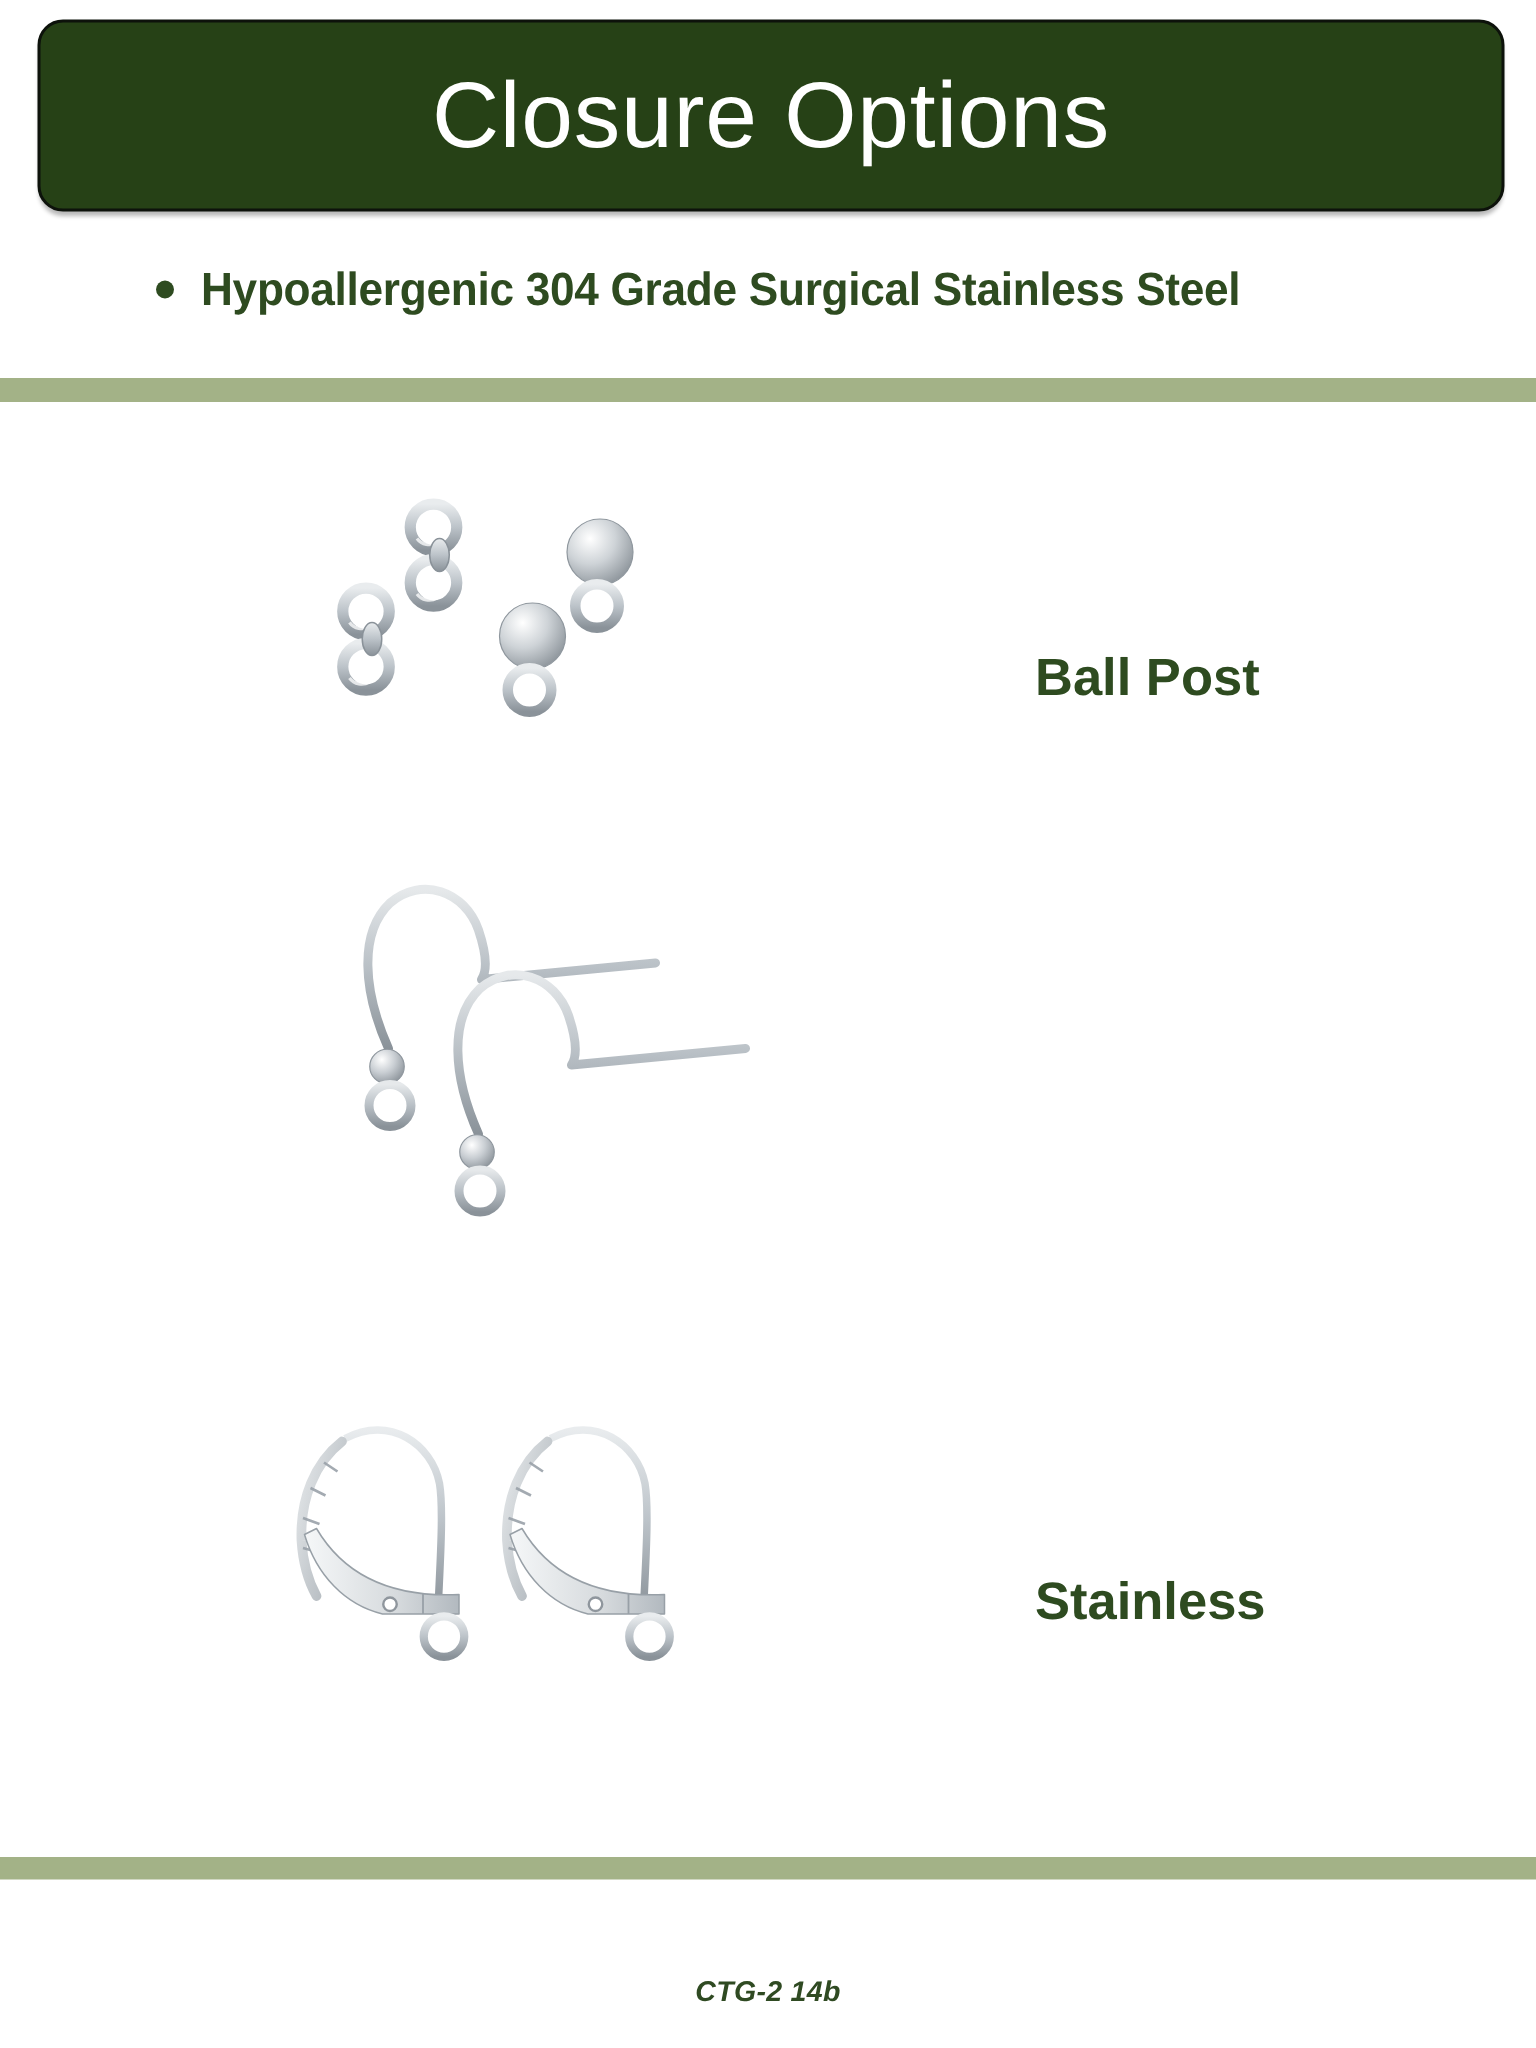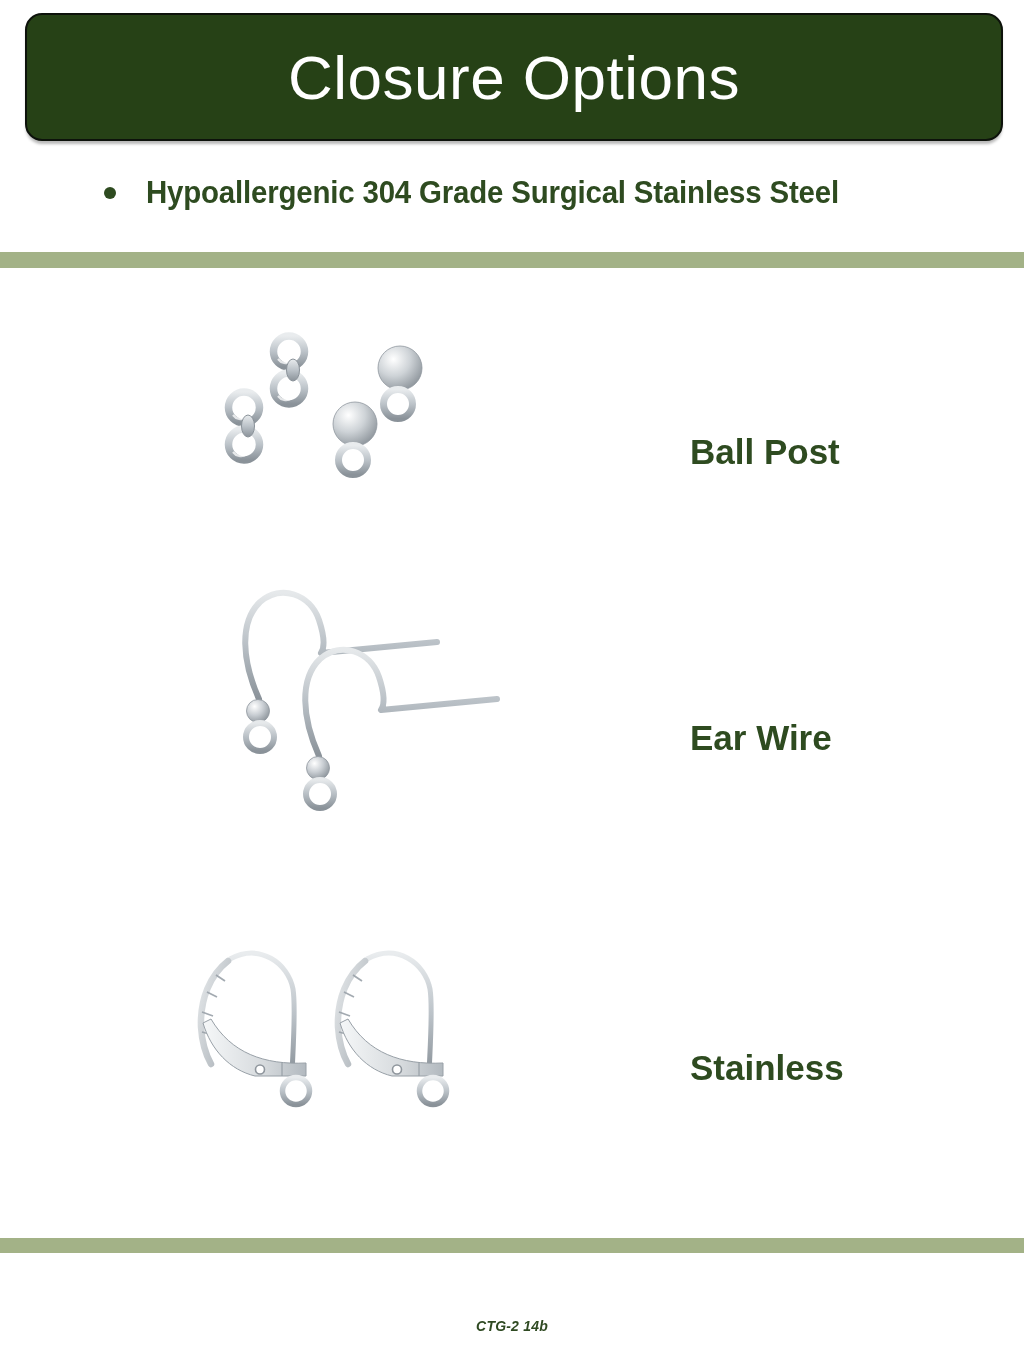--- a/index.html
+++ b/index.html
@@ -45,21 +45,20 @@
     letter-spacing: 0.5px;
     white-space: nowrap;
   }
   
   .bullet-row {
     position: absolute;
     left: 104px;
     top: 175px;
     display: flex;
     align-items: center;
-    gap: 12px;
   }
   .bullet-dot {
     width: 12px;
     height: 12px;
     border-radius: 50%;
     background: #2e4b20;
     margin-right: 18px;
     flex: 0 0 auto;
   }
   .bullet-text {
@@ -99,21 +98,21 @@
   .label-earwire   { top: 684px; }
   .label-leverback { top: 1014px; }
   
   .footer-code {
     position: absolute;
     left: 0;
     top: 1318px;
     width: 100%;
     text-align: center;
     color: #2f4a22;
-    font-size: 14px;
+    font-size: 19px;
     font-weight: 700;
     font-style: italic;
     letter-spacing: 0.2px;
   }
 </style>
 </head>
 <body>
 
 <div class="page">
 
@@ -201,20 +200,19 @@
         <path d="M 90,119 L 90,133" stroke="#98a0a7" stroke-width="1.2"></path>
         <circle cx="68" cy="126.5" r="4.5" fill="#ffffff" stroke="#8f969d" stroke-width="1.6"></circle>
         <circle cx="104" cy="148" r="13.5" fill="none" stroke="url(#lb-wire)" stroke-width="5.5"></circle>
       </g>
     </defs>
     <use href="#lb-piece"></use>
     <use href="#lb-piece" x="137"></use>
   </svg>
 
   <div class="option-label label-ballpost">Ball Post</div>
-  <div class="option-label label-earwire">Ear Wire</div>
   <div class="option-label label-leverback">Stainless</div>
 
   <div class="divider divider-bottom"></div>
 
   <div class="footer-code">CTG-2 14b</div>
 
 </div>
 
 </body></html>

